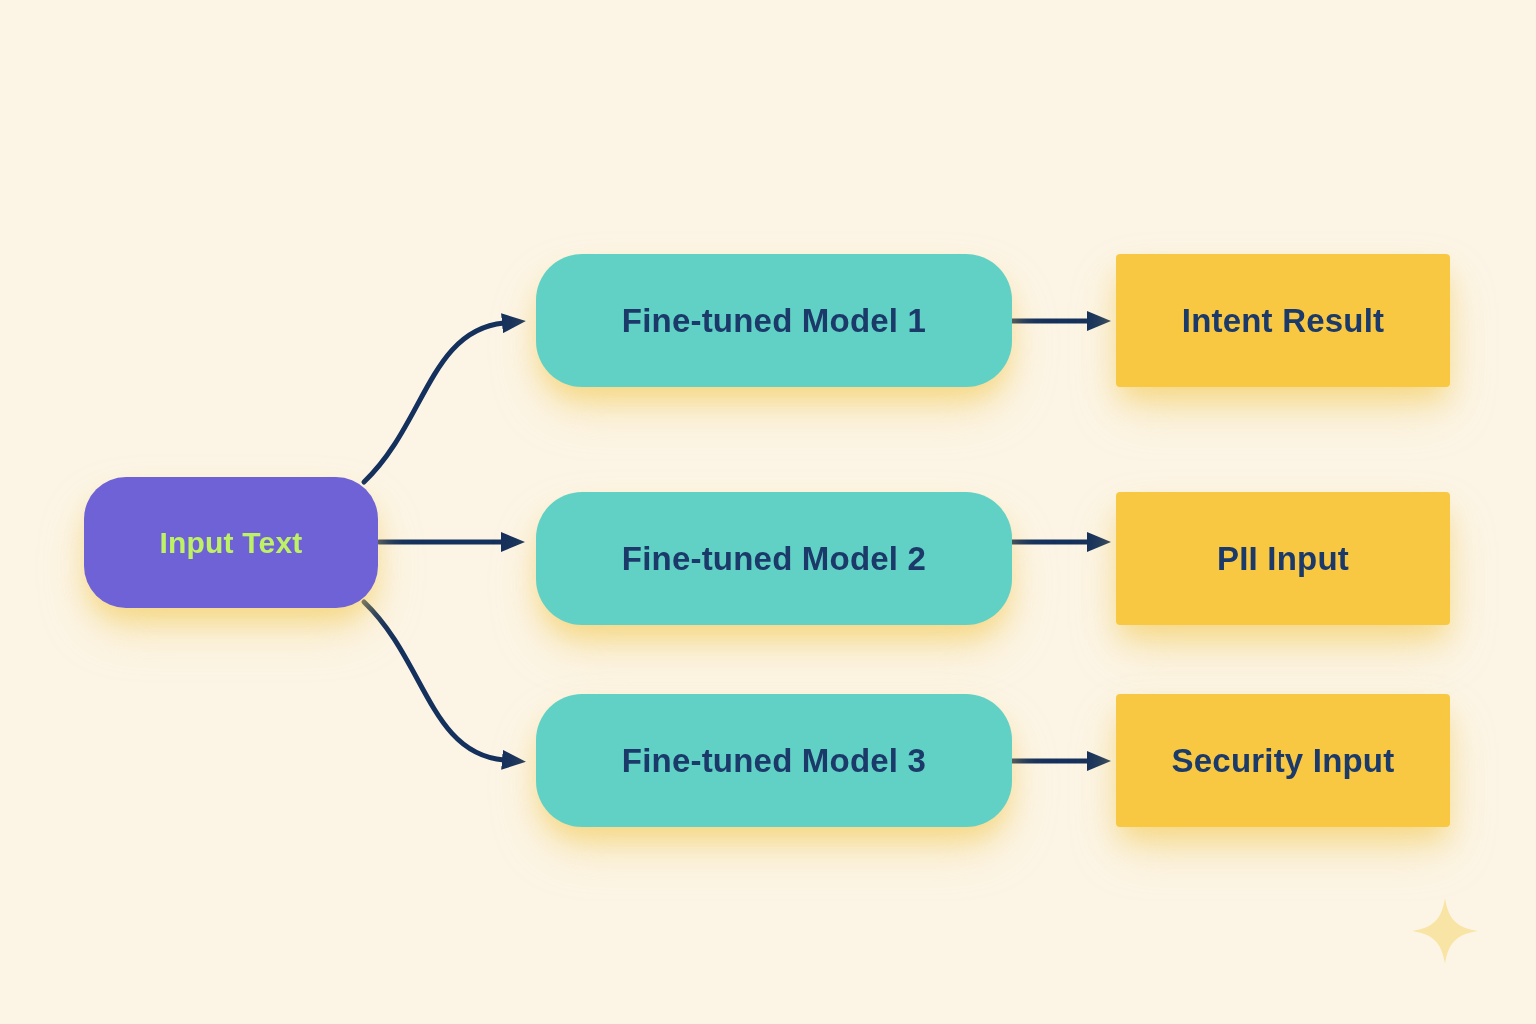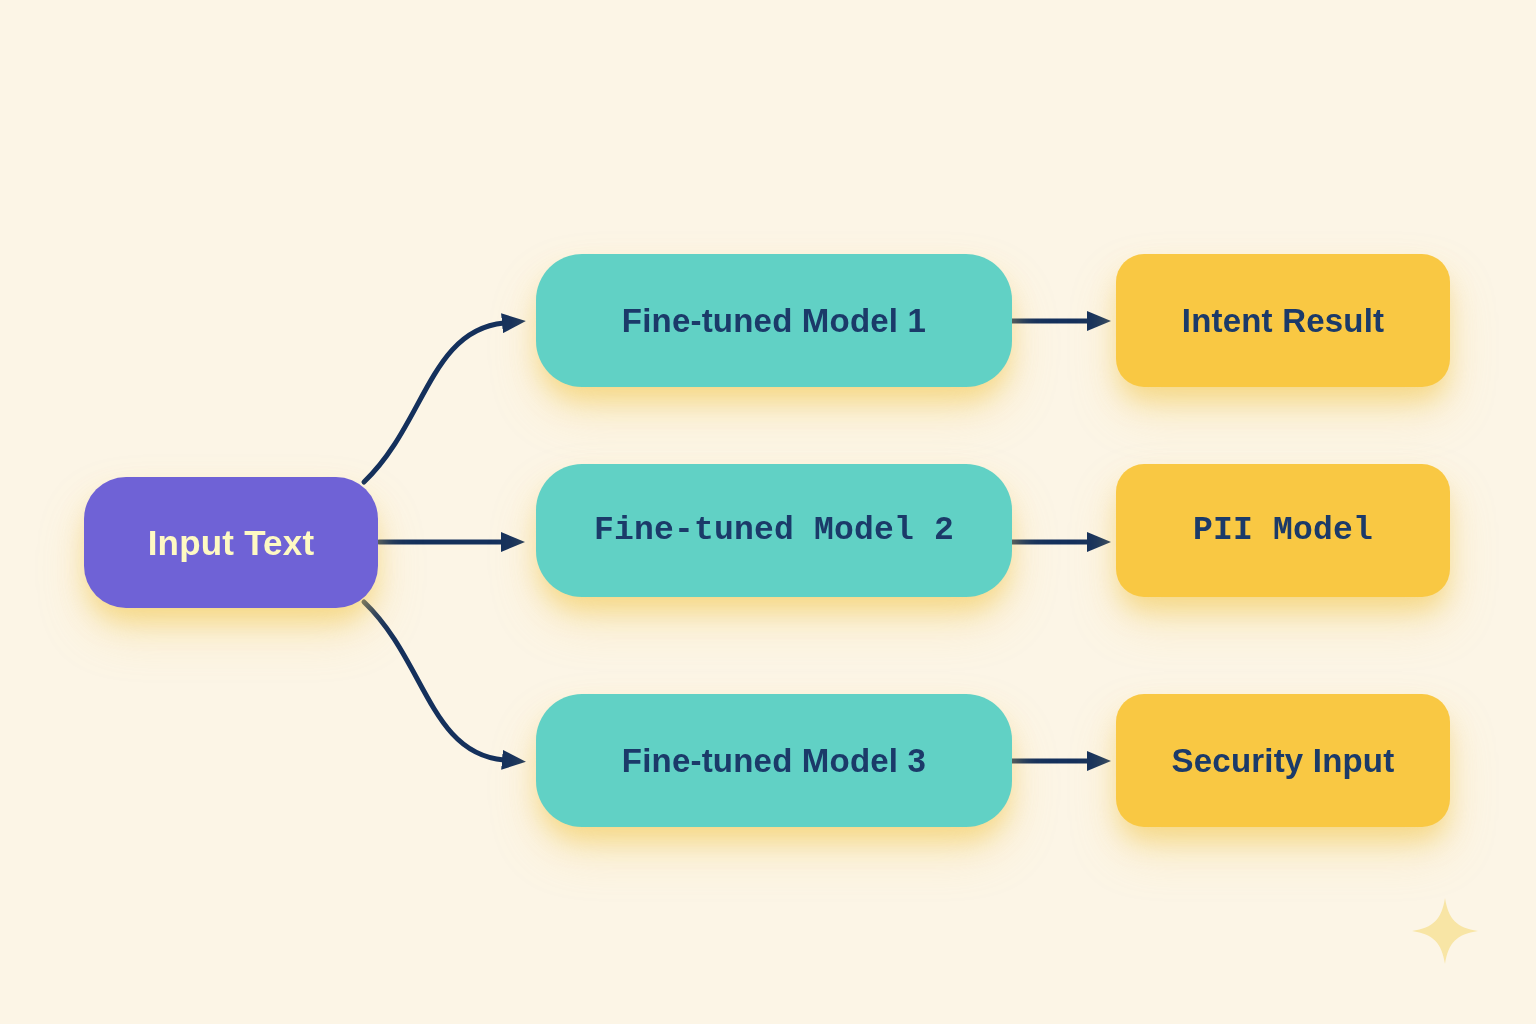--- a/index.html
+++ b/index.html
@@ -31,41 +31,41 @@
     font-weight: bold;
     letter-spacing: 0.2px;
     box-shadow: 0 16px 26px -4px rgba(244, 205, 96, 0.60),
                 0 26px 50px -6px rgba(244, 205, 96, 0.35);
   }
   .node-input {
     left: 84px; top: 477px;
     width: 294px; height: 131px;
     background: #6F62D6;
     border-radius: 42px;
-    color: #fef9c3;
-    font-size: 35px;
+    color: #bef264;
+    font-size: 30px;
   }
   .node-model {
     left: 536px;
     width: 476px; height: 133px;
     background: #61D1C5;
     border-radius: 46px;
     color: #1B3A69;
     font-size: 33px;
   }
   .node-result {
     left: 1116px;
     width: 334px; height: 133px;
     background: #F9C843;
-    border-radius: 28px;
+    border-radius: 4px;
     color: #1B3A69;
     font-size: 33px;
   }
   .row-1 { top: 254px; }
-  .row-2 { top: 464px; font-family: Liberation Mono, monospace; }
+  .row-2 { top: 492px; }
   .row-3 { top: 694px; justify-content: center; }
   .sparkle {
     position: absolute;
     left: 1412px; top: 898px;
     width: 66px; height: 66px;
   }
 </style>
 </head>
 <body>
 
@@ -98,21 +98,21 @@
     <span>Fine-tuned Model 2</span>
   </div>
   <div class="node node-model row-3">
     <span>Fine-tuned Model 3</span>
   </div>
 
   <div class="node node-result row-1">
     <span>Intent Result</span>
   </div>
   <div class="node node-result row-2">
-    <span>PII Model</span>
+    <span>PII Input</span>
   </div>
   <div class="node node-result row-3">
     <span>Security Input</span>
   </div>
 
   <svg class="sparkle" viewBox="0 0 66 66" xmlns="http://www.w3.org/2000/svg">
     <path d="M33,0 C36.5,21.5 44.5,29.5 66,33 C44.5,36.5 36.5,44.5 33,66 C29.5,44.5 21.5,36.5 0,33 C21.5,29.5 29.5,21.5 33,0 Z" fill="#F8E5A5"></path>
   </svg>
 
 </div>

